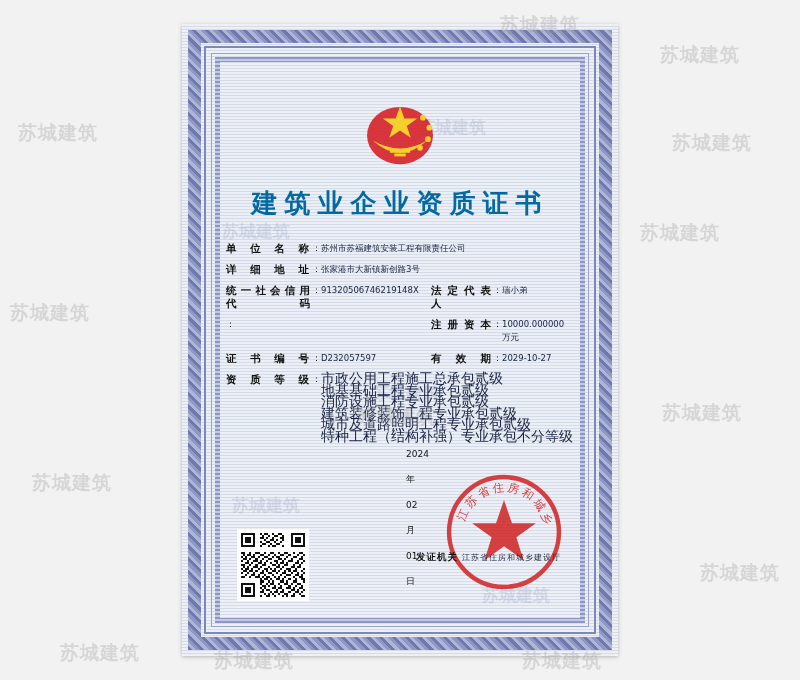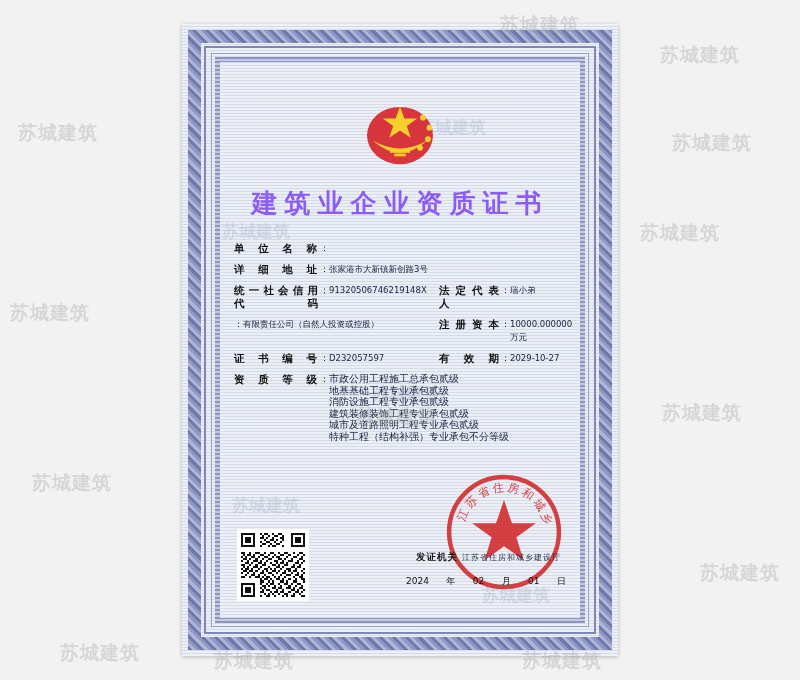--- a/index.html
+++ b/index.html
@@ -122,30 +122,30 @@
   
   #cert-title {
     position: absolute;
     top: 162px;
     left: 0;
     width: 100%;
     text-align: center;
     font-size: 26px;
     letter-spacing: 7px;
     font-weight: bold;
-    color: #8b5cf6;
+    color: #0369a1;
     z-index: 6;
     font-family: "DejaVu Sans", sans-serif;
   }
 
   
   #fields {
     position: absolute;
     top: 218px;
-    left: 52px;
+    left: 44px;
     width: 345px;
     z-index: 6;
     font-size: 9px;
     color: #121212;
   }
   .frow {
     display: flex;
     align-items: flex-start;
     margin-bottom: 8px;
   }
@@ -195,21 +195,21 @@
     font-size: 8.5px;
     line-height: 13px;
     color: #16213f;
     word-break: break-all;
   }
 
   
   #qual-row { display: flex; margin-top: 2px; }
   #qual-list {
     flex: 1;
-    font-size: 10px;
+    font-size: 14px;
     line-height: 11.5px;
     color: #16213f;
   }
   #qual-list div { white-space: nowrap; }
 
   
   #qr {
     position: absolute;
     left: 55px;
     bottom: 55px;
@@ -247,23 +247,24 @@
   #issuer .ival { font-size: 8px; font-weight: normal; color: #1a2340; }
   #date-line {
     position: absolute;
     right: 52px;
     bottom: 68px;
     width: 160px;
     z-index: 9;
     font-size: 9px;
     color: #111;
     display: flex;
-    justify-content: space-between;
-    gap: 3px;
+    justify-content: flex-end;
+    gap: 14px;
     align-items: baseline;
+    flex-direction: column;
   }
   #date-line span { white-space: nowrap; }
 </style>
 </head>
 <body>
 
 <div id="page-watermarks">
   <span class="pwm" style="left:18px;  top:120px;">苏城建筑</span>
   <span class="pwm" style="left:10px;  top:300px;">苏城建筑</span>
   <span class="pwm" style="left:32px;  top:470px;">苏城建筑</span>
@@ -306,20 +307,21 @@
     <rect x="52" y="80" width="16" height="4" fill="#f5cf2e"></rect>
   </svg>
 
   <div id="cert-title">建筑业企业资质证书</div>
 
   <div id="fields">
 
     <div class="frow">
       <div class="flabel">单位名称</div>
       <div class="fcolon">：</div>
+      <div class="fval">苏州市苏福建筑安装工程有限责任公司</div>
     </div>
 
     <div class="frow">
       <div class="flabel">详细地址</div>
       <div class="fcolon">：</div>
       <div class="fval">张家港市大新镇新创路3号</div>
     </div>
 
     <div class="frow-split">
       <div class="half-a">
@@ -330,21 +332,20 @@
       <div class="half-b">
         <div class="flabel-s">法定代表人</div>
         <div class="fcolon">：</div>
         <div class="fval-s">瑞小弟</div>
       </div>
     </div>
 
     <div class="frow-split">
       <div class="half-a">
         <div class="fcolon">：</div>
-        <div class="fval-s">有限责任公司（自然人投资或控股）</div>
       </div>
       <div class="half-b">
         <div class="flabel-s">注册资本</div>
         <div class="fcolon">：</div>
         <div class="fval-s">10000.000000万元</div>
       </div>
     </div>
 
     <div class="frow-split">
       <div class="half-a">

